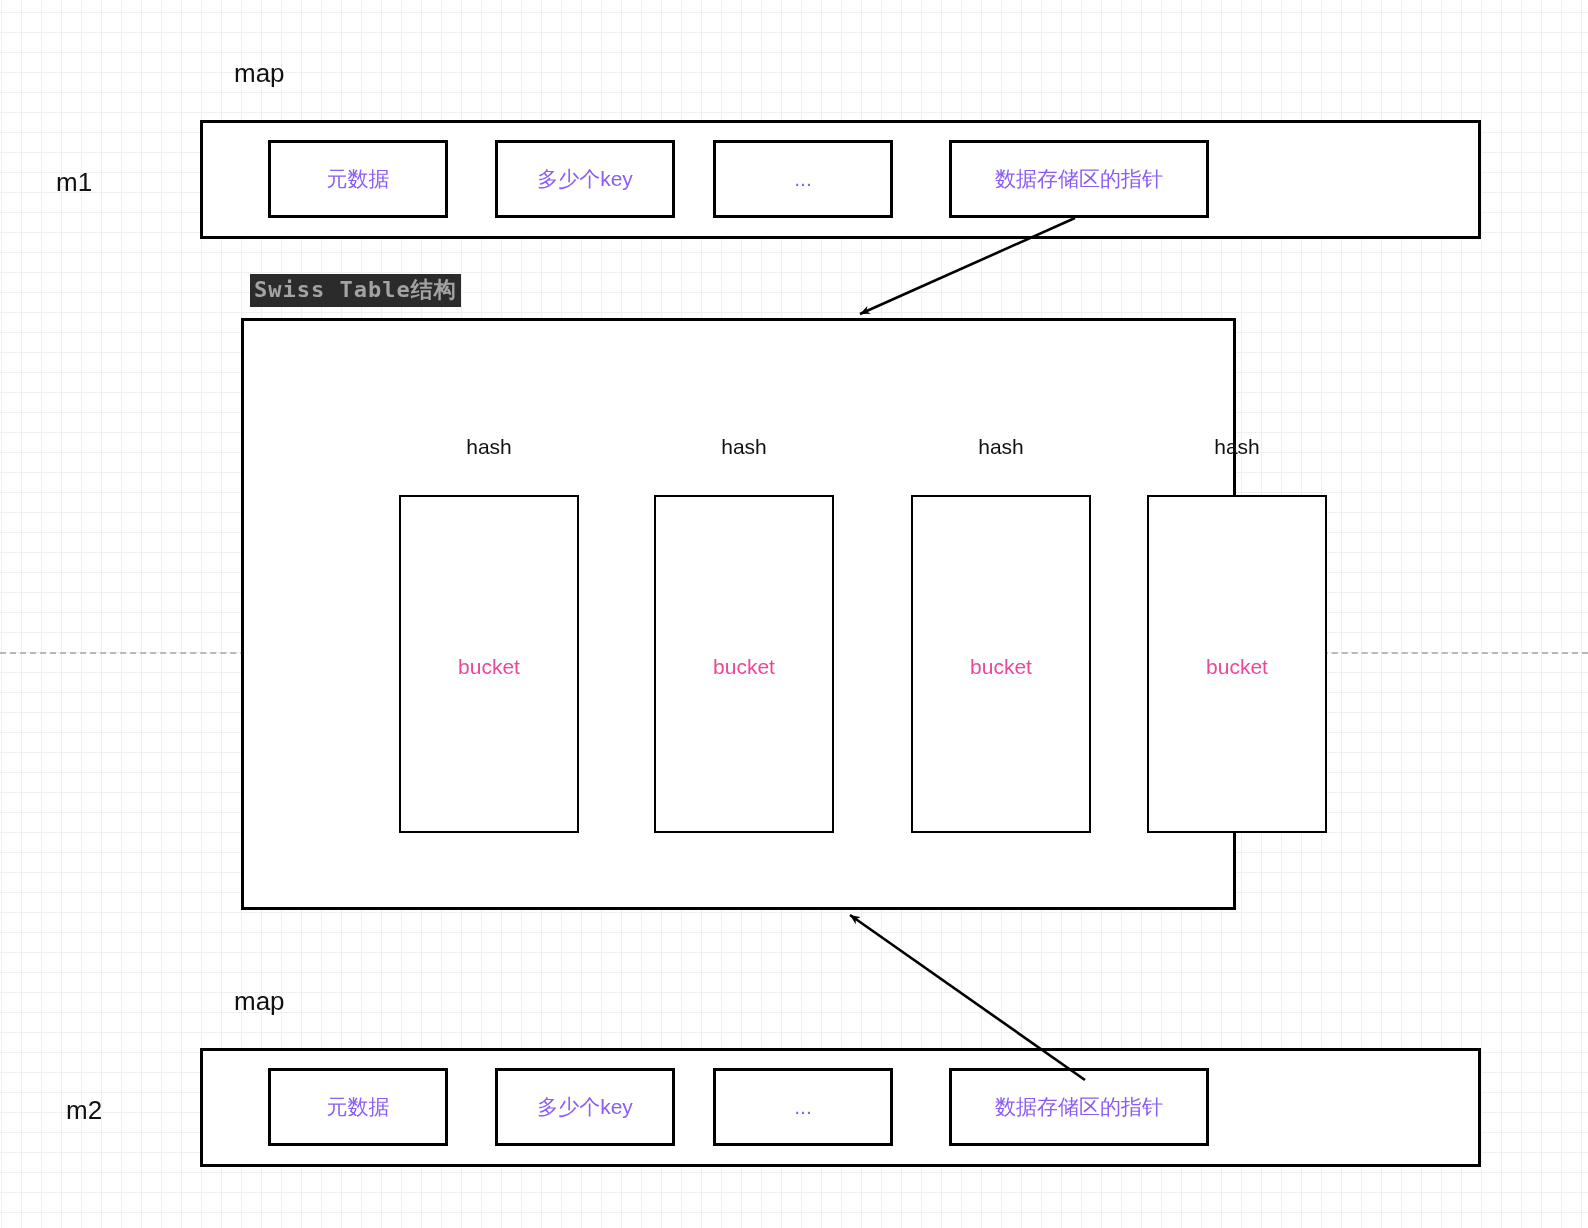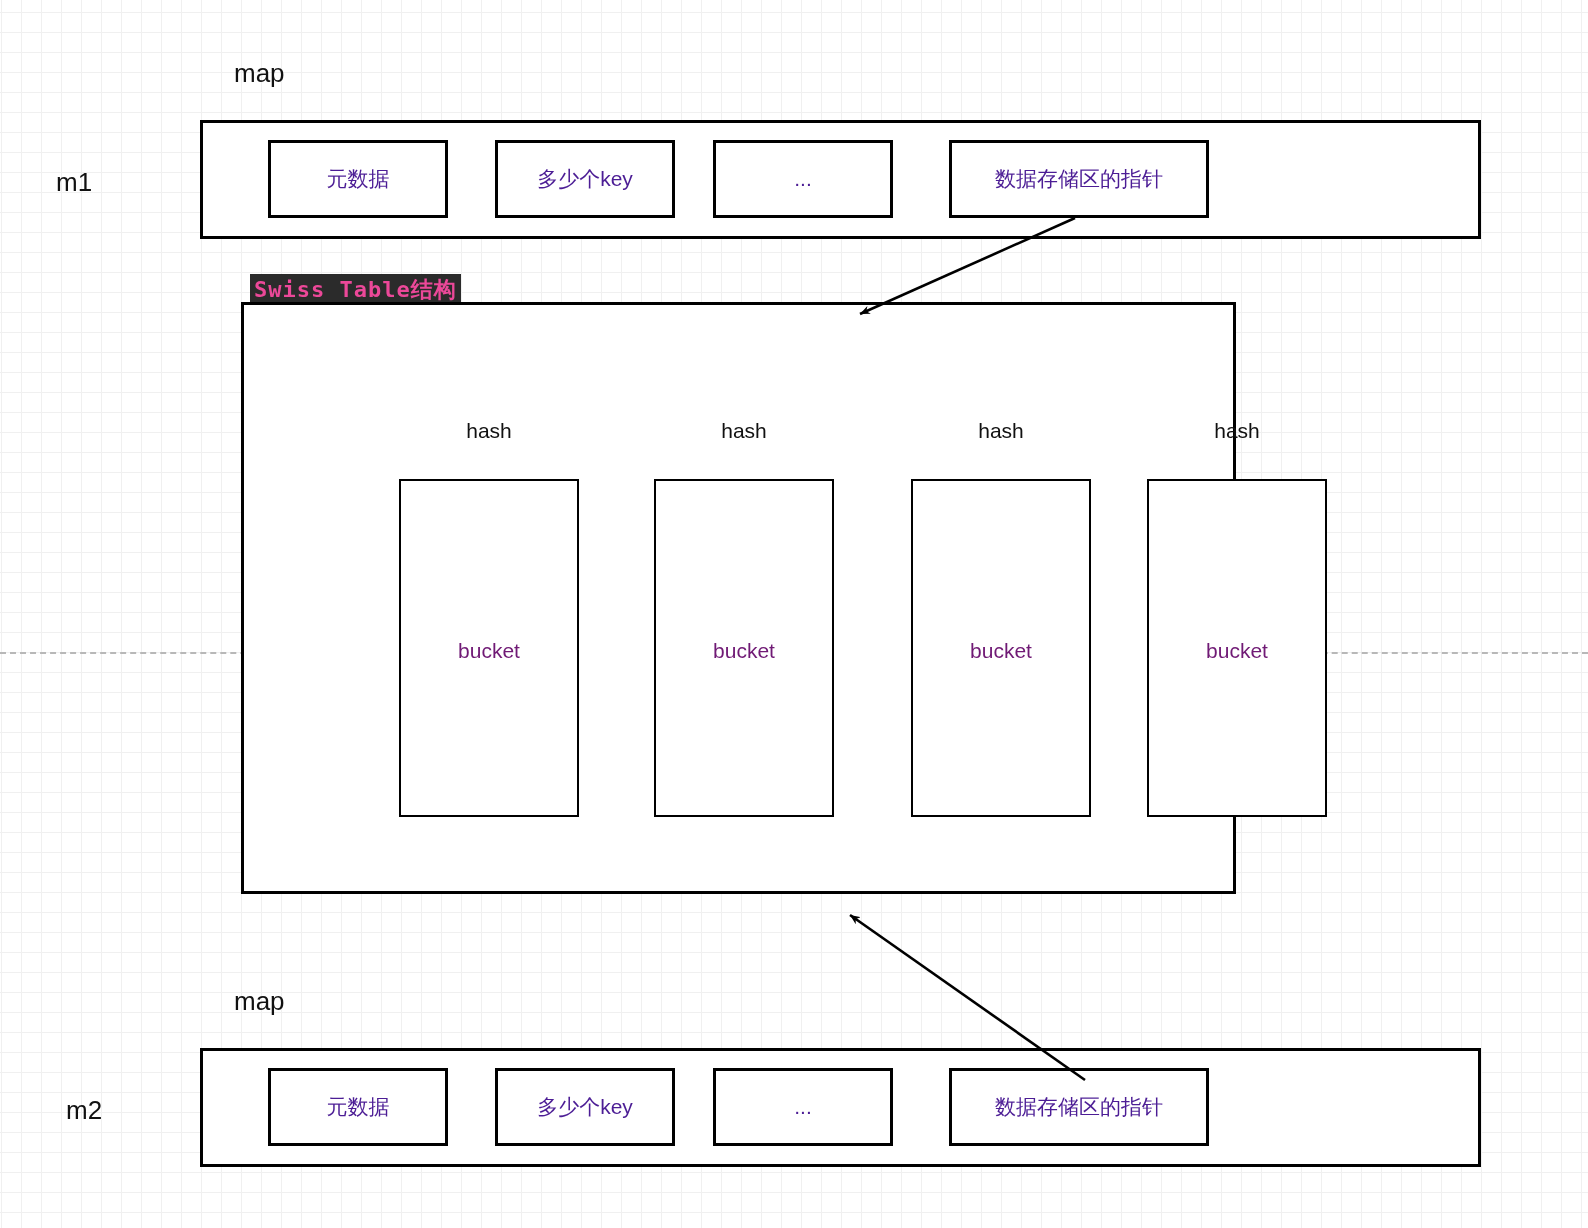--- a/index.html
+++ b/index.html
@@ -53,21 +53,21 @@
 
   .inner-box {
     position: absolute;
     border: 3px solid #000000;
     background: #ffffff;
     box-sizing: border-box;
     display: flex;
     align-items: center;
     justify-content: center;
     font-size: 21px;
-    color: #4c1d95;
+    color: #8b5cf6;
   }
 
   .swiss-box {
     position: absolute;
     border: 3px solid #000000;
     background: #ffffff;
     box-sizing: border-box;
   }
 
   .bucket-box {
@@ -76,36 +76,36 @@
     background: #ffffff;
     box-sizing: border-box;
   }
   .bucket-label {
     position: absolute;
     left: 0;
     right: 0;
     top: 158px;
     text-align: center;
     font-size: 21px;
-    color: #701a75;
+    color: #ec4899;
   }
 
   .hash-label {
     position: absolute;
     font-size: 21px;
     line-height: 1;
     color: #111111;
     text-align: center;
     white-space: nowrap;
   }
 
   .tag {
     position: absolute;
     background: #2b2b2b;
-    color: #ec4899;
+    color: #a3a3a3;
     font-family: "DejaVu Sans Mono", monospace;
     font-weight: bold;
     font-size: 22px;
     letter-spacing: 1px;
     padding: 4px 4px 5px 4px;
     line-height: 1.1;
     white-space: nowrap;
   }
 
   svg.arrows {
@@ -130,21 +130,21 @@
 
   <div class="outer-box" style="left:200px; top:120px; width:1281px; height:119px;">
     <div class="inner-box" style="left:65px; top:17px; width:180px; height:78px;">元数据</div>
     <div class="inner-box" style="left:292px; top:17px; width:180px; height:78px;">多少个key</div>
     <div class="inner-box" style="left:510px; top:17px; width:180px; height:78px;">...</div>
     <div class="inner-box" style="left:746px; top:17px; width:260px; height:78px;">数据存储区的指针</div>
   </div>
 
   <div class="tag" style="left:250px; top:274px;">Swiss Table结构</div>
 
-  <div class="swiss-box" style="left:241px; top:302px; width:995px; height:592px;">
+  <div class="swiss-box" style="left:241px; top:318px; width:995px; height:592px;">
 
     <div class="hash-label" style="left:155px; top:115px; width:180px;">hash</div>
     <div class="hash-label" style="left:410px; top:115px; width:180px;">hash</div>
     <div class="hash-label" style="left:667px; top:115px; width:180px;">hash</div>
     <div class="hash-label" style="left:903px; top:115px; width:180px;">hash</div>
 
     <div class="bucket-box" style="left:155px; top:174px; width:180px; height:338px;">
       <div class="bucket-label">bucket</div>
     </div>
 

